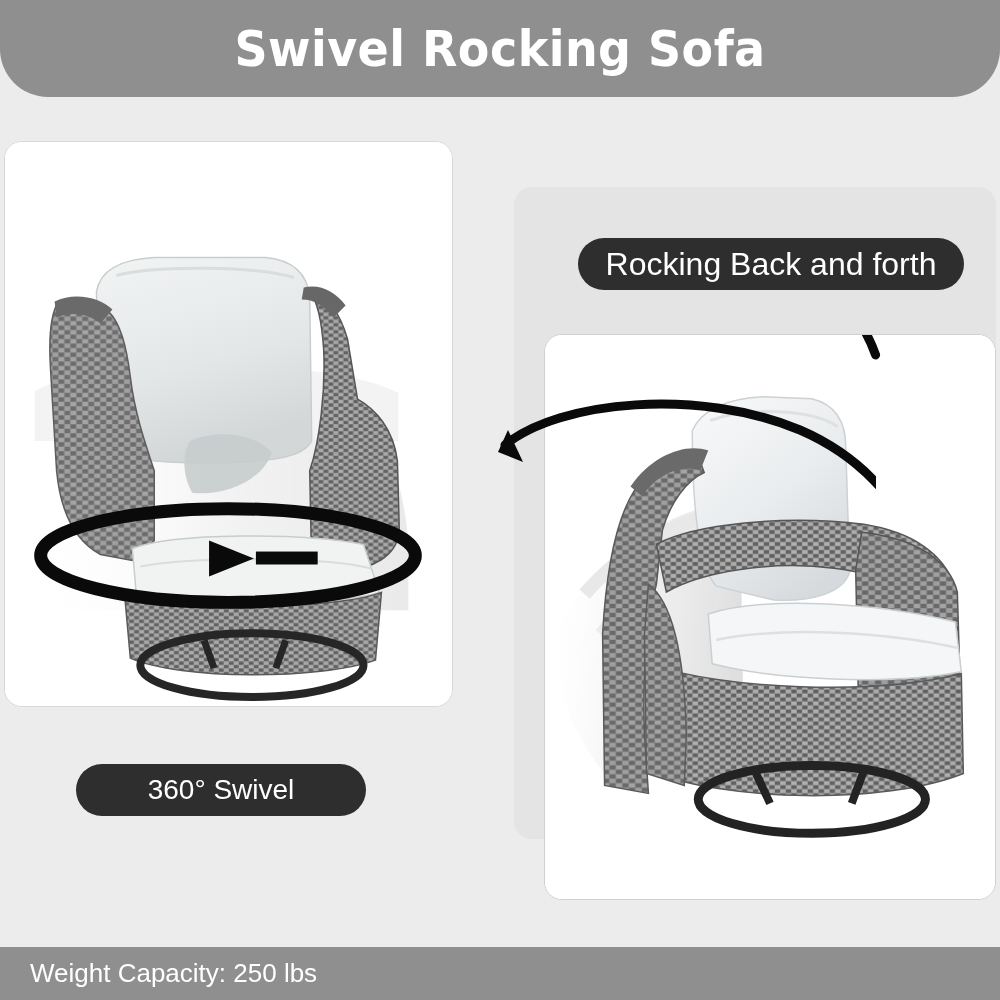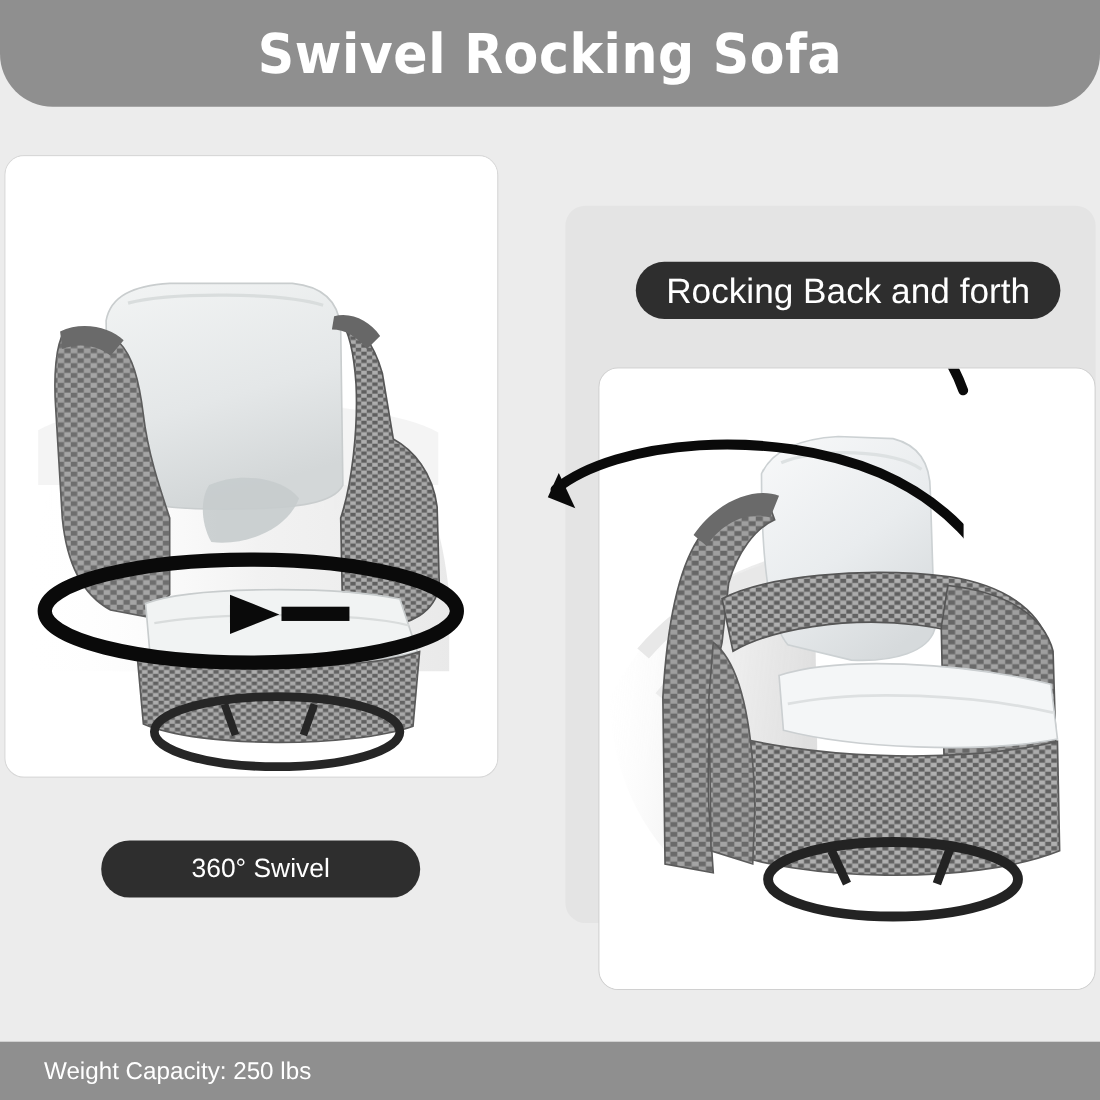--- a/index.html
+++ b/index.html
@@ -61,31 +61,31 @@
 
   
   .pill{
     position:absolute;
     background:#2e2e2e;
     border-radius:999px;
     display:flex;align-items:center;justify-content:center;
     color:#ffffff;
     white-space:nowrap;
   }
-  .pill-swivel{left:92px;top:764px;width:290px;height:52px;font-size:24px;}
+  .pill-swivel{left:76px;top:764px;width:290px;height:52px;font-size:28px;}
   .pill-rocking{left:578px;top:238px;width:386px;height:52px;font-size:32px;}
 
   
   .bottom-bar{
     position:absolute;left:0;top:947px;width:1000px;height:53px;
     background:#8f8f8f;
     display:flex;align-items:center;
   }
   .bottom-text{
-    color:#ffffff;font-size:22px;margin-left:40px;white-space:nowrap;
+    color:#ffffff;font-size:26px;margin-left:30px;white-space:nowrap;
   }
 
   
   .art{position:absolute;inset:0;width:100%;height:100%;}
   .art svg{display:block;width:100%;height:100%;}
 </style>
 </head>
 <body>
 
 <div id="stage">

